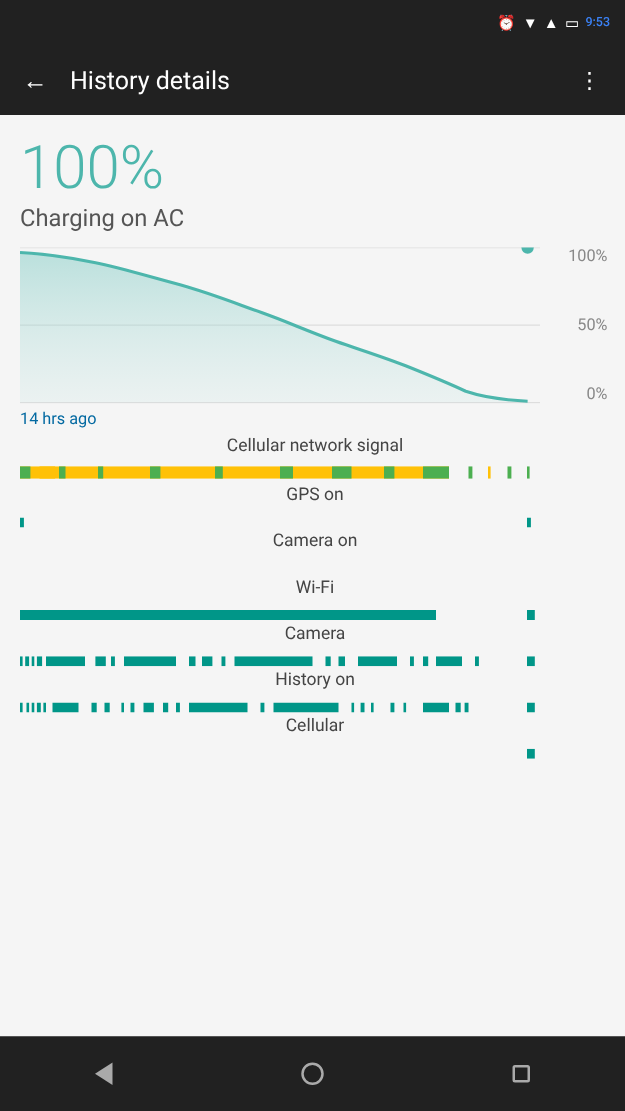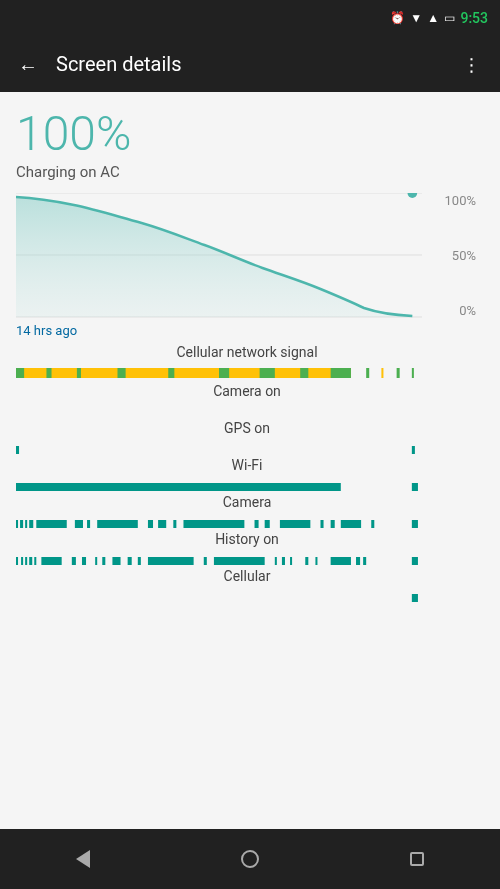--- a/index.html
+++ b/index.html
@@ -22,22 +22,22 @@
       justify-content: flex-end;
       padding: 0 12px;
       gap: 6px;
     }
     .status-icons {
       display: flex;
       align-items: center;
       gap: 5px;
     }
     .status-time {
-      color: #22c55e;
-      font-size: 14px;
+      color: #3b82f6;
+      font-size: 10px;
       font-weight: 500;
     }
     .status-icon-shape {
       color: white;
       font-size: 12px;
     }
 
     
     .app-bar {
       width: 100%;
@@ -72,33 +72,33 @@
       justify-content: center;
       cursor: pointer;
       color: white;
       font-size: 18px;
       letter-spacing: 1px;
     }
 
     
     .content {
       width: 100%;
-      padding: 16px 22px 0 16px;
+      padding: 16px 12px 0 16px;
     }
 
     .battery-percent {
       color: #4db6ac;
       font-size: 48px;
       font-weight: 300;
       line-height: 1.1;
       margin-bottom: 2px;
     }
     .charging-status {
       color: #555;
-      font-size: 15px;
+      font-size: 19px;
       margin-bottom: 12px;
     }
 
     
     .chart-container {
       width: 100%;
       position: relative;
       height: 145px;
       margin-bottom: 6px;
     }
@@ -202,21 +202,21 @@
     <span class="status-icon-shape">⏰</span>
     <span class="status-icon-shape">▼</span>
     <span class="status-icon-shape">▲</span>
     <span class="status-icon-shape">▭</span>
     <span class="status-time">9:53</span>
   </div>
 </div>
 
 <div class="app-bar">
   <div class="back-btn">←</div>
-  <div class="app-bar-title">Screen details</div>
+  <div class="app-bar-title">History details</div>
   <div class="menu-btn">⋮</div>
 </div>
 
 <div class="content">
 
   <div class="battery-percent">100%</div>
   <div class="charging-status">Charging on AC</div>
 
   <div class="chart-container">
     <div class="chart-area">
@@ -271,35 +271,35 @@
 
           <rect x="345" y="0" width="3" height="10" fill="#4caf50"></rect>
           <rect x="360" y="0" width="2" height="10" fill="#FFC107"></rect>
           <rect x="375" y="0" width="3" height="10" fill="#4caf50"></rect>
           <rect x="390" y="0" width="2" height="10" fill="#4caf50"></rect>
         </svg>
       </div>
     </div>
 
     <div class="activity-row">
-      <div class="activity-label">Camera on</div>
-      <div style="height:8px; width:calc(100% - 56px); position:relative;">
-        <svg width="100%" height="8" viewBox="0 0 400 8" preserveAspectRatio="none">
-
-          <rect x="0" y="0" width="400" height="8" fill="transparent"></rect>
-        </svg>
-      </div>
-    </div>
-
-    <div class="activity-row">
       <div class="activity-label">GPS on</div>
       <div style="height:8px; width:calc(100% - 56px); position:relative;">
         <svg width="100%" height="8" viewBox="0 0 400 8" preserveAspectRatio="none">
           <rect x="0" y="0" width="3" height="8" fill="#009688"></rect>
           <rect x="390" y="0" width="3" height="8" fill="#009688"></rect>
+        </svg>
+      </div>
+    </div>
+
+    <div class="activity-row">
+      <div class="activity-label">Camera on</div>
+      <div style="height:8px; width:calc(100% - 56px); position:relative;">
+        <svg width="100%" height="8" viewBox="0 0 400 8" preserveAspectRatio="none">
+
+          <rect x="0" y="0" width="400" height="8" fill="transparent"></rect>
         </svg>
       </div>
     </div>
 
     <div class="activity-row">
       <div class="activity-label">Wi-Fi</div>
       <div style="height:8px; width:calc(100% - 56px); position:relative;">
         <svg width="100%" height="8" viewBox="0 0 400 8" preserveAspectRatio="none">
           <rect x="0" y="0" width="320" height="8" fill="#009688"></rect>
           <rect x="390" y="0" width="6" height="8" fill="#009688"></rect>

